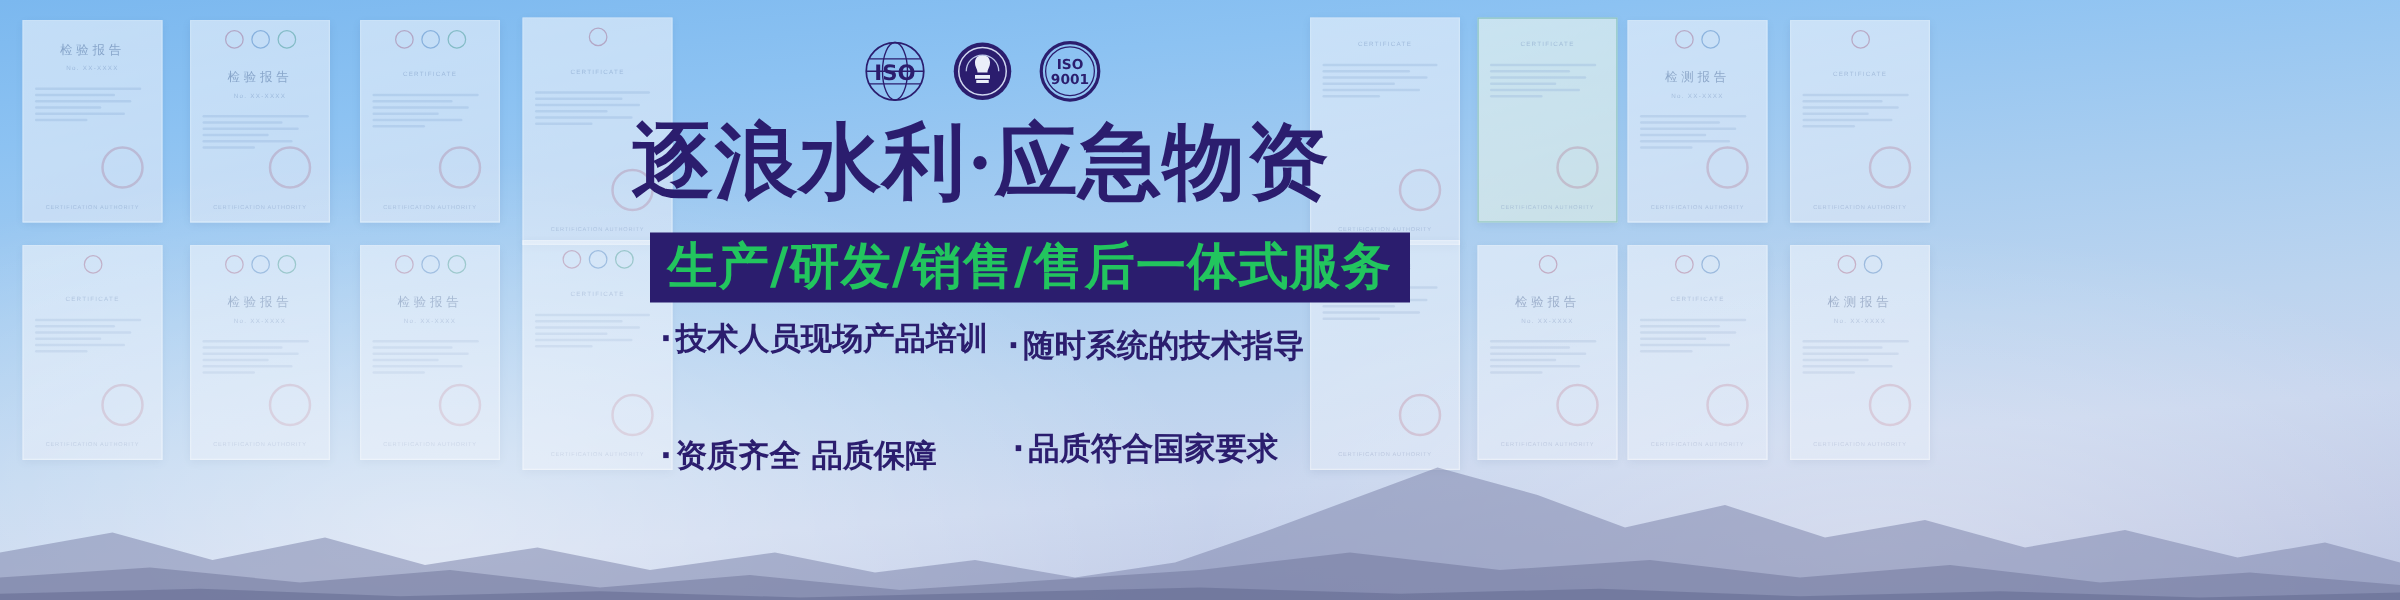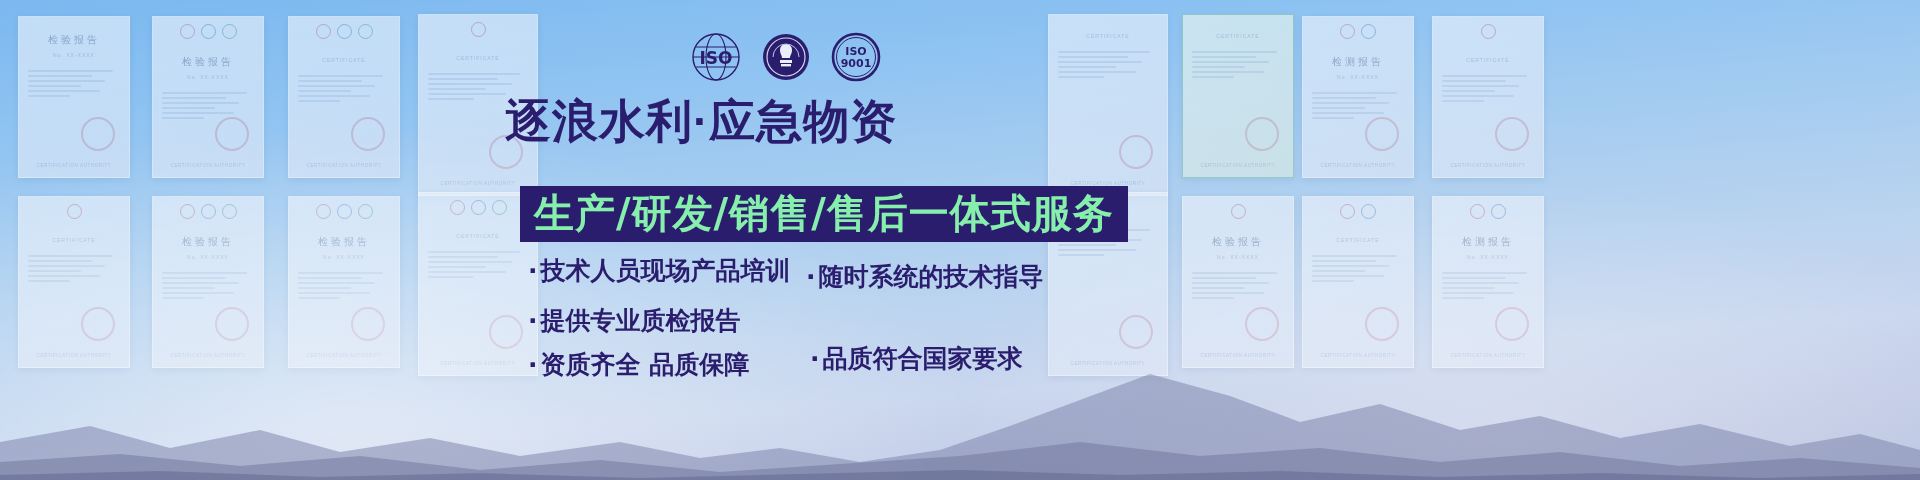--- a/index.html
+++ b/index.html
@@ -52,27 +52,27 @@
   
   .content{position:absolute;left:0;top:0;width:1920px;height:480px;}
   .badges{position:absolute;left:690px;top:28px;width:190px;height:62px;display:flex;gap:18px;align-items:center;}
   .badge{position:relative;}
   .iso-globe{width:52px;height:52px;}
   .seal2{width:52px;height:52px;}
   .iso9001{width:52px;height:52px;}
 
   .headline{
     position:absolute;left:505px;top:98px;width:570px;
-    font-size:46px;line-height:1;font-weight:bold;color:#2b1d6e;
+    font-size:66px;line-height:1;font-weight:bold;color:#2b1d6e;
     letter-spacing:1px;white-space:nowrap;
-    font-family:Liberation Sans, sans-serif;
+    font-family:Liberation Serif, serif;
   }
   .subbar{
     position:absolute;left:520px;top:186px;
-    background:#2b1d6e;color:#86efac;
+    background:#2b1d6e;color:#22c55e;
     padding:7px 14px 9px 14px;
     font-size:40px;line-height:1;font-weight:bold;letter-spacing:1px;white-space:nowrap;
     font-family:"DejaVu Sans","Liberation Sans",sans-serif;
   }
   .features{
     position:absolute;left:528px;top:248px;width:560px;
     color:#2b1d6e;font-weight:bold;
     font-family:"DejaVu Sans","Liberation Sans",sans-serif;
   }
   .frow{display:flex;height:44px;align-items:center;}
@@ -404,21 +404,20 @@
     <div class="headline">逐浪水利·应急物资</div>
 
     <div class="subbar">生产/研发/销售/售后一体式服务</div>
 
     <div class="features" id="feature-list">
         <div class="frow">
           <div class="fitem c1"><span class="dot">·</span>技术人员现场产品培训</div>
           <div class="fitem c2"><span class="dot">·</span>随时系统的技术指导</div>
         </div>
         <div class="frow">
-          <div class="fitem c2"><span class="dot">·</span>提供专业质检报告</div>
         </div>
         <div class="frow">
           <div class="fitem c2"><span class="dot">·</span>资质齐全 品质保障</div>
           <div class="fitem c1"><span class="dot">·</span>品质符合国家要求</div>
         </div>
       </div>
 
   </div>
 </div>
 

